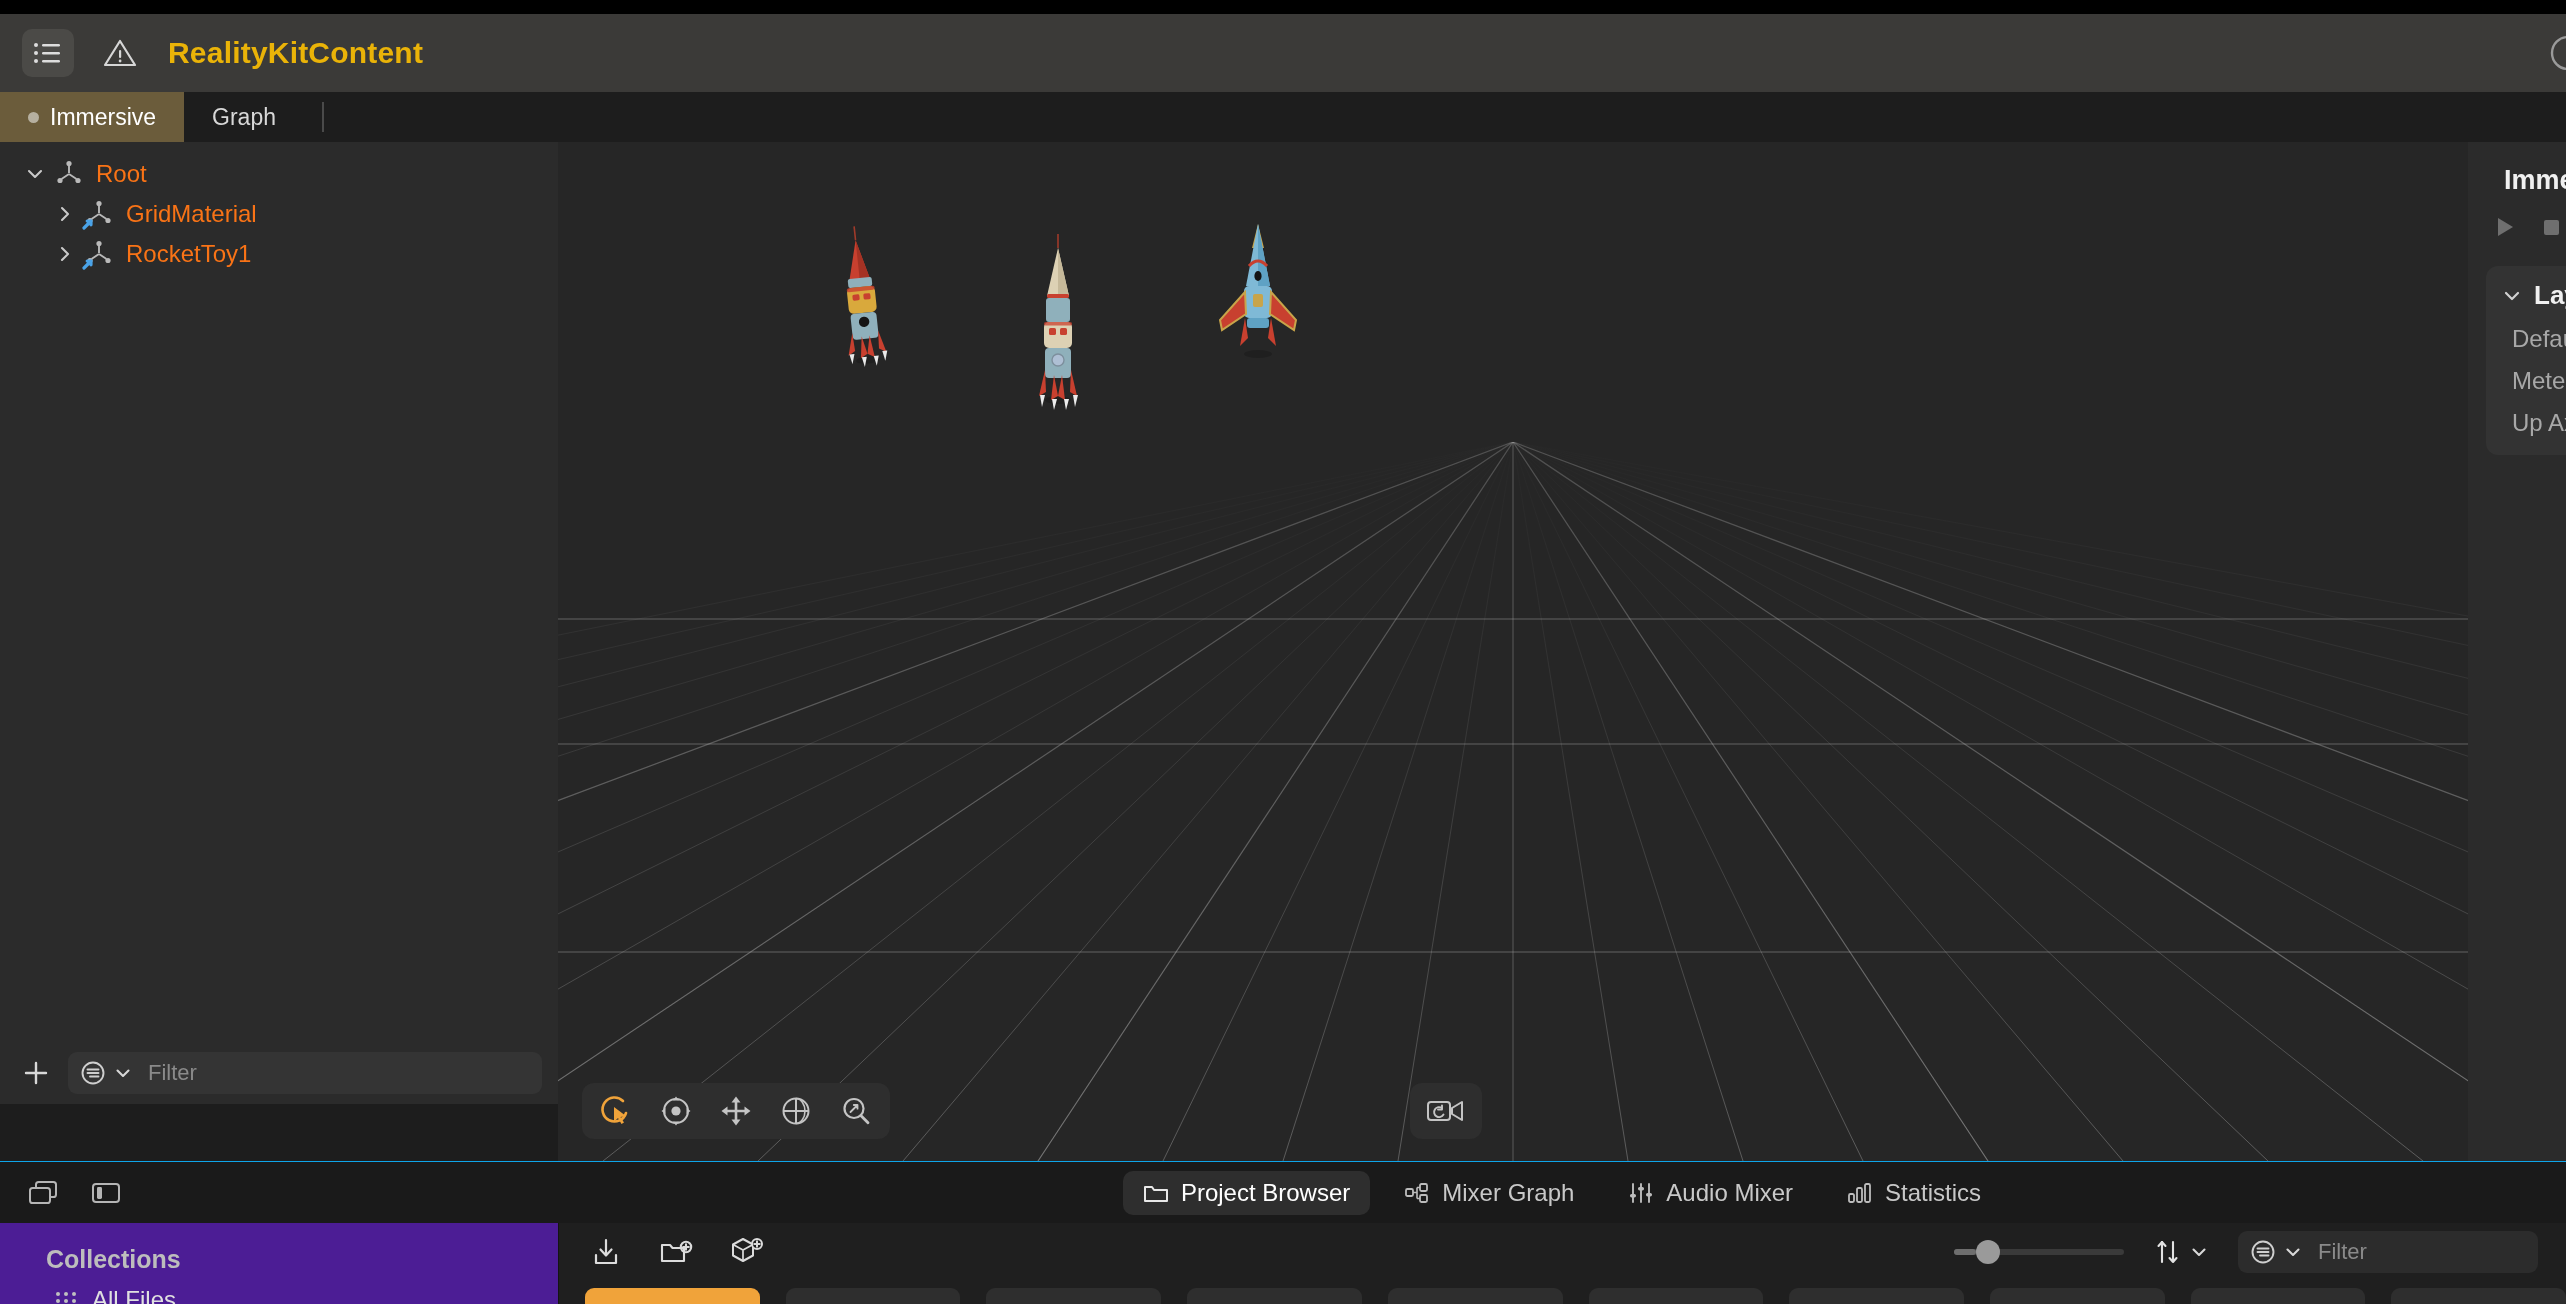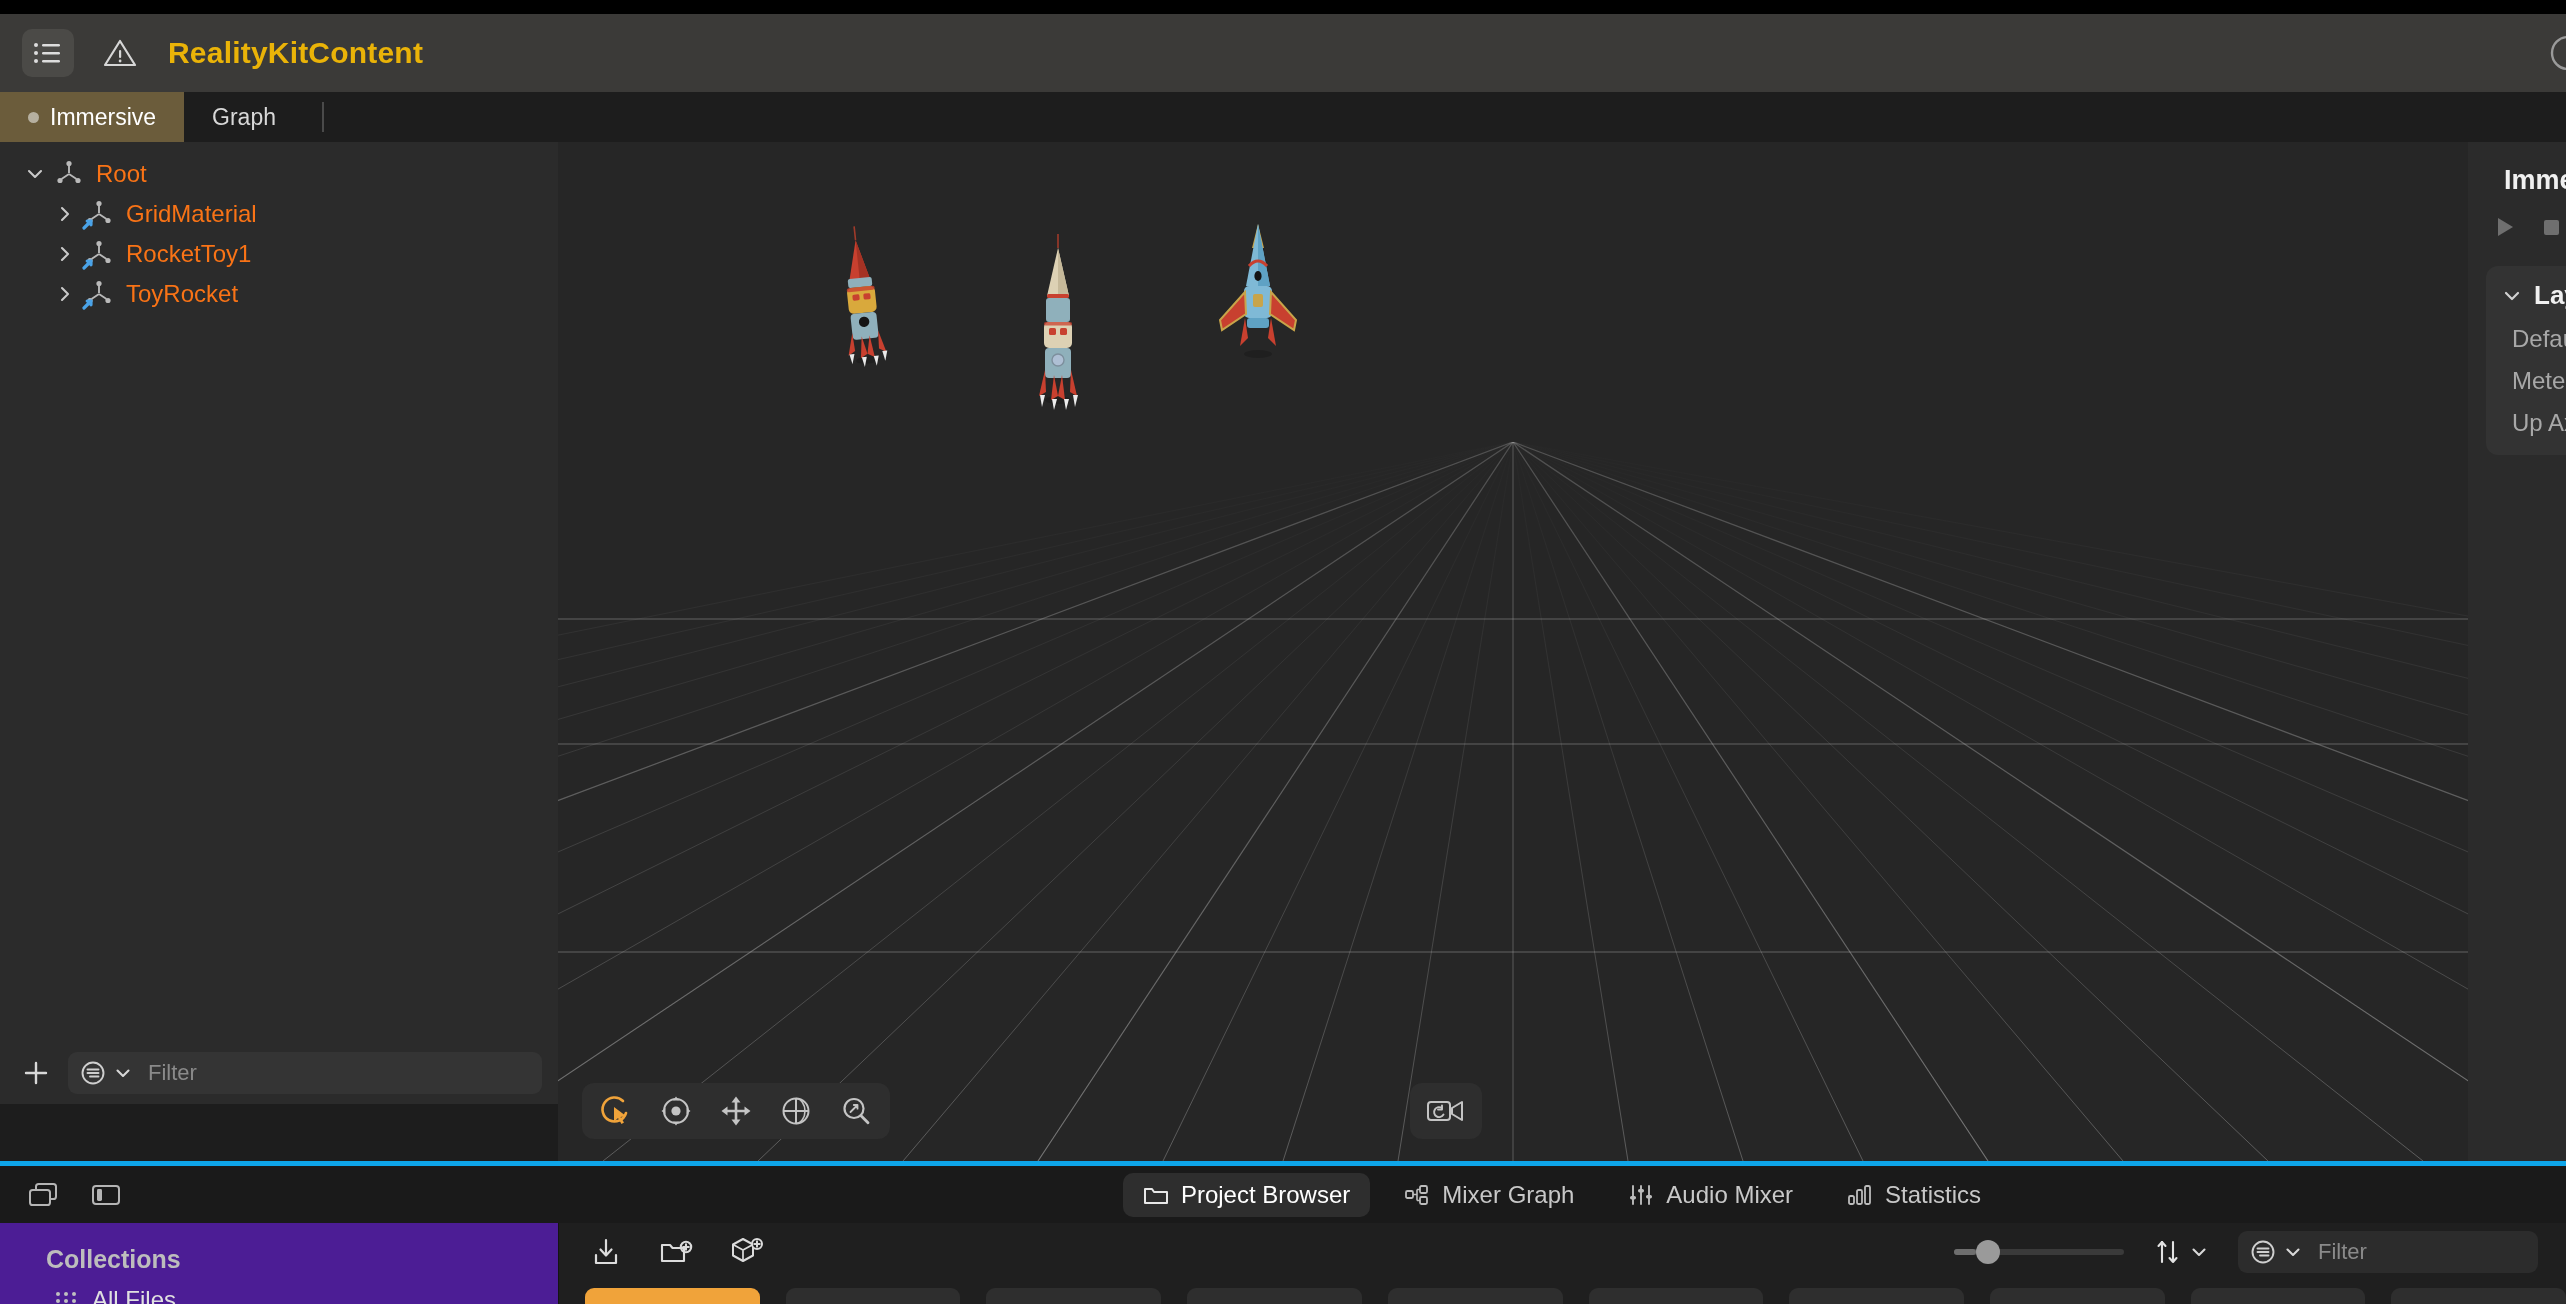--- a/index.html
+++ b/index.html
@@ -101,21 +101,21 @@
     width:300px;
   }
   .insp-card-head { display:flex; align-items:center; gap:12px; padding-left:16px; }
   .insp-card-title { color:#f0f0f0; font-size:26px; font-weight:bold; white-space:nowrap; }
   .insp-item { color:#a8a8a8; font-size:24px; padding:14px 0 0 26px; white-space:nowrap; }
 
   
   .bottombar {
     position:absolute; left:0; top:1161px; width:2566px; height:62px;
     background:#1a1a1a; display:flex; align-items:center;
-    border-top:5px solid #0ea5e9;
+    border-top:1px solid #0ea5e9;
   }
   .bb-left { display:flex; align-items:center; gap:22px; padding-left:24px; width:558px; }
   .bb-icon { width:40px; height:34px; display:flex; align-items:center; justify-content:center; }
   .bb-center { flex:1; display:flex; align-items:center; justify-content:center; gap:14px; }
   .bb-tab {
     display:flex; align-items:center; gap:12px; padding:8px 20px;
     border-radius:10px; color:#c8c8c8; font-size:24px; white-space:nowrap;
   }
   .bb-tab.active { background:#2e2e2e; color:#ffffff; }
 
@@ -253,41 +253,20 @@
             <circle cx="17" cy="6.5" r="2.6" fill="#b9b9b9"></circle>
             <circle cx="8" cy="23.5" r="2.6" fill="#b9b9b9"></circle>
             <circle cx="26" cy="23.5" r="2.6" fill="#b9b9b9"></circle>
             <path d="M2 31 L9 24 M9 24 L5.2 24 M9 24 L9 27.8" stroke="#4aa3e8" stroke-width="3.2" fill="none" stroke-linecap="round"></path>
           </svg>
         </span>
         <span class="row-label">RocketToy1</span>
       </div>
 
 
-      <div class="row depth1">
-        <span class="disc">
-          <svg width="20" height="20" viewBox="0 0 20 20">
-            <path d="M7 4 L13 10 L7 16" fill="none" stroke="#c9c9c9" stroke-width="2.1" stroke-linecap="round" stroke-linejoin="round"></path>
-          </svg>
-        </span>
-        <span class="nodeicon">
-          <svg width="34" height="34" viewBox="0 0 34 34">
-            <g stroke="#b9b9b9" stroke-width="1.9" fill="none">
-              <path d="M17 16 L17 8"></path>
-                <path d="M17 17 L9.5 22"></path>
-                <path d="M17 17 L24.5 22"></path>
-            </g>
-            <circle cx="17" cy="6.5" r="2.6" fill="#b9b9b9"></circle>
-            <circle cx="8" cy="23.5" r="2.6" fill="#b9b9b9"></circle>
-            <circle cx="26" cy="23.5" r="2.6" fill="#b9b9b9"></circle>
-            <path d="M2 31 L9 24 M9 24 L5.2 24 M9 24 L9 27.8" stroke="#4aa3e8" stroke-width="3.2" fill="none" stroke-linecap="round"></path>
-          </svg>
-        </span>
-        <span class="row-label">ToyRocket</span>
-      </div>
 
     </div>
 
     <div class="filterbar">
       <div class="plusbtn">
         <svg width="30" height="30" viewBox="0 0 30 30">
           <path d="M15 5 L15 25 M5 15 L25 15" stroke="#d8d8d8" stroke-width="2.4" stroke-linecap="round"></path>
         </svg>
       </div>
       <div class="filterfield">

